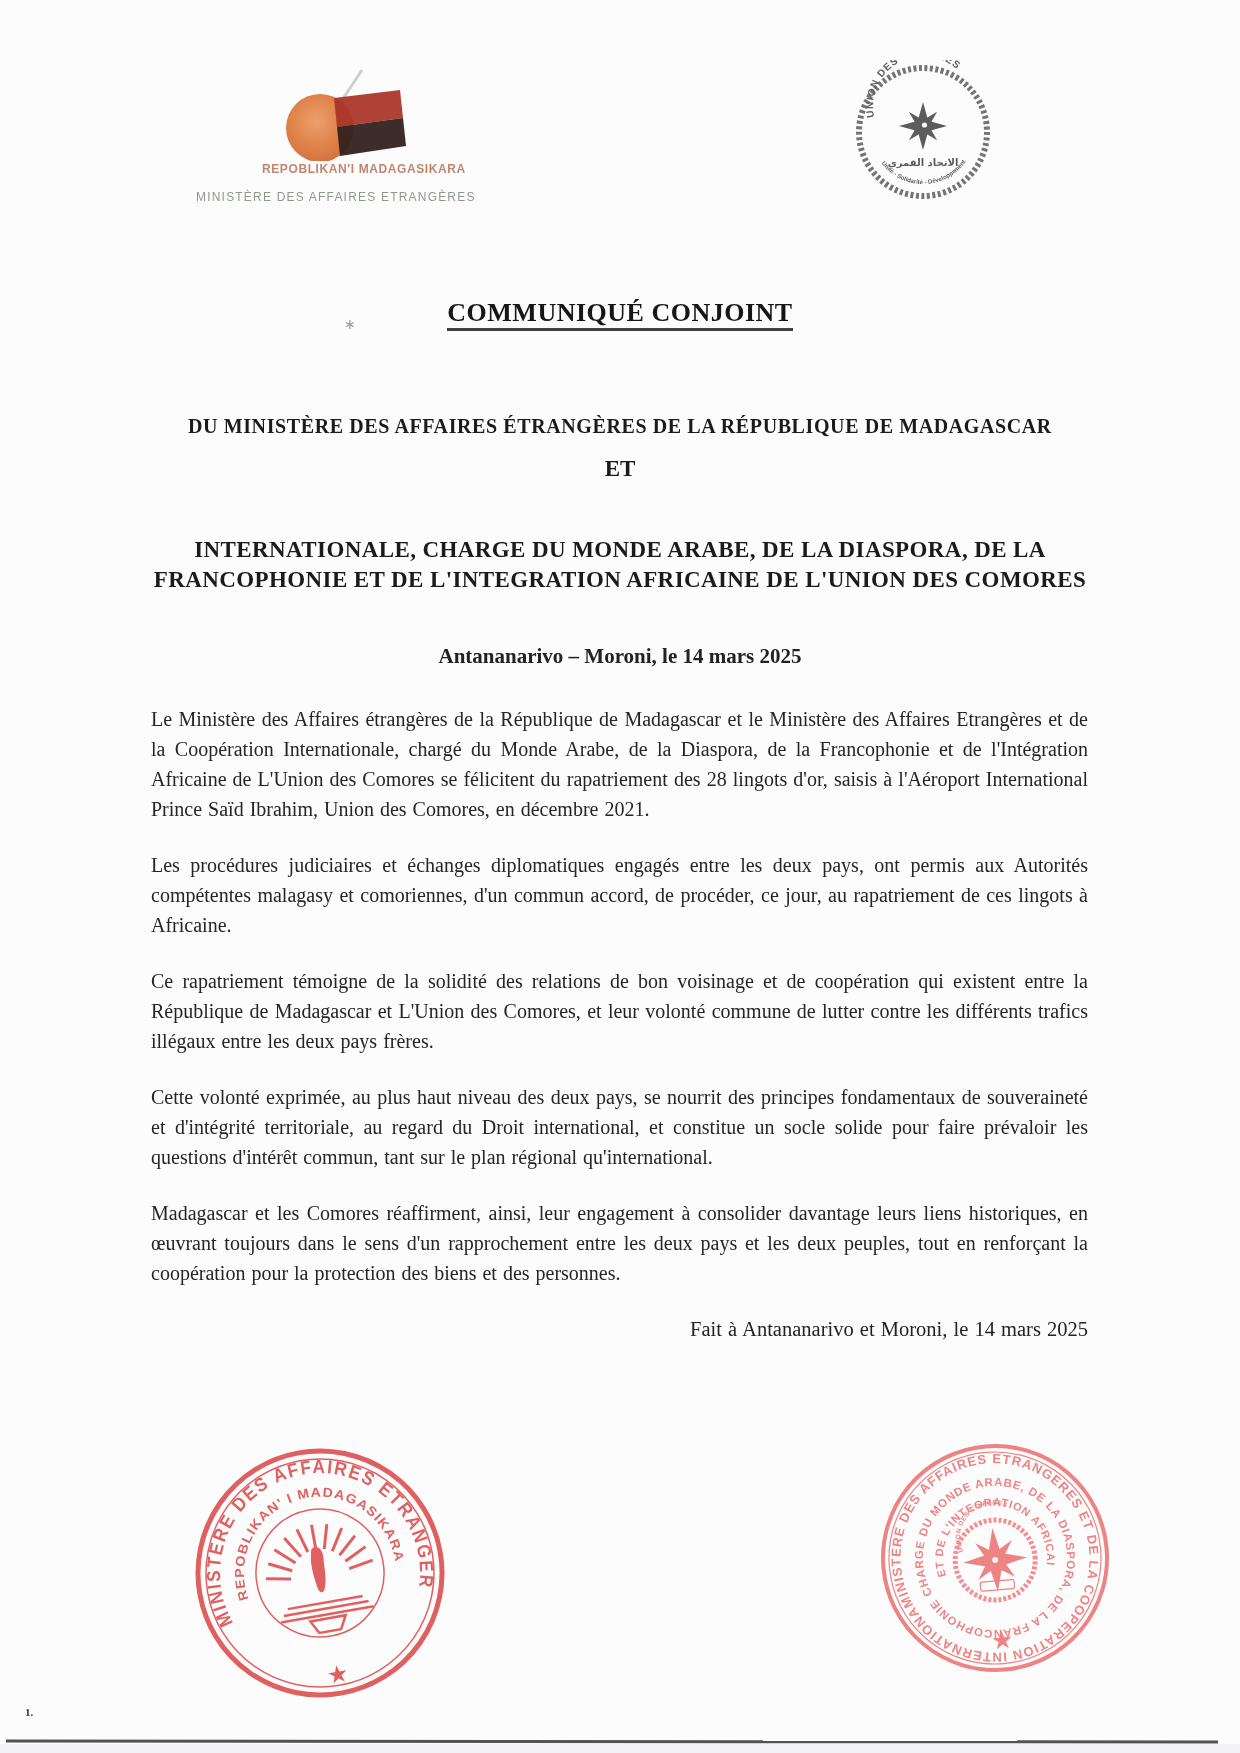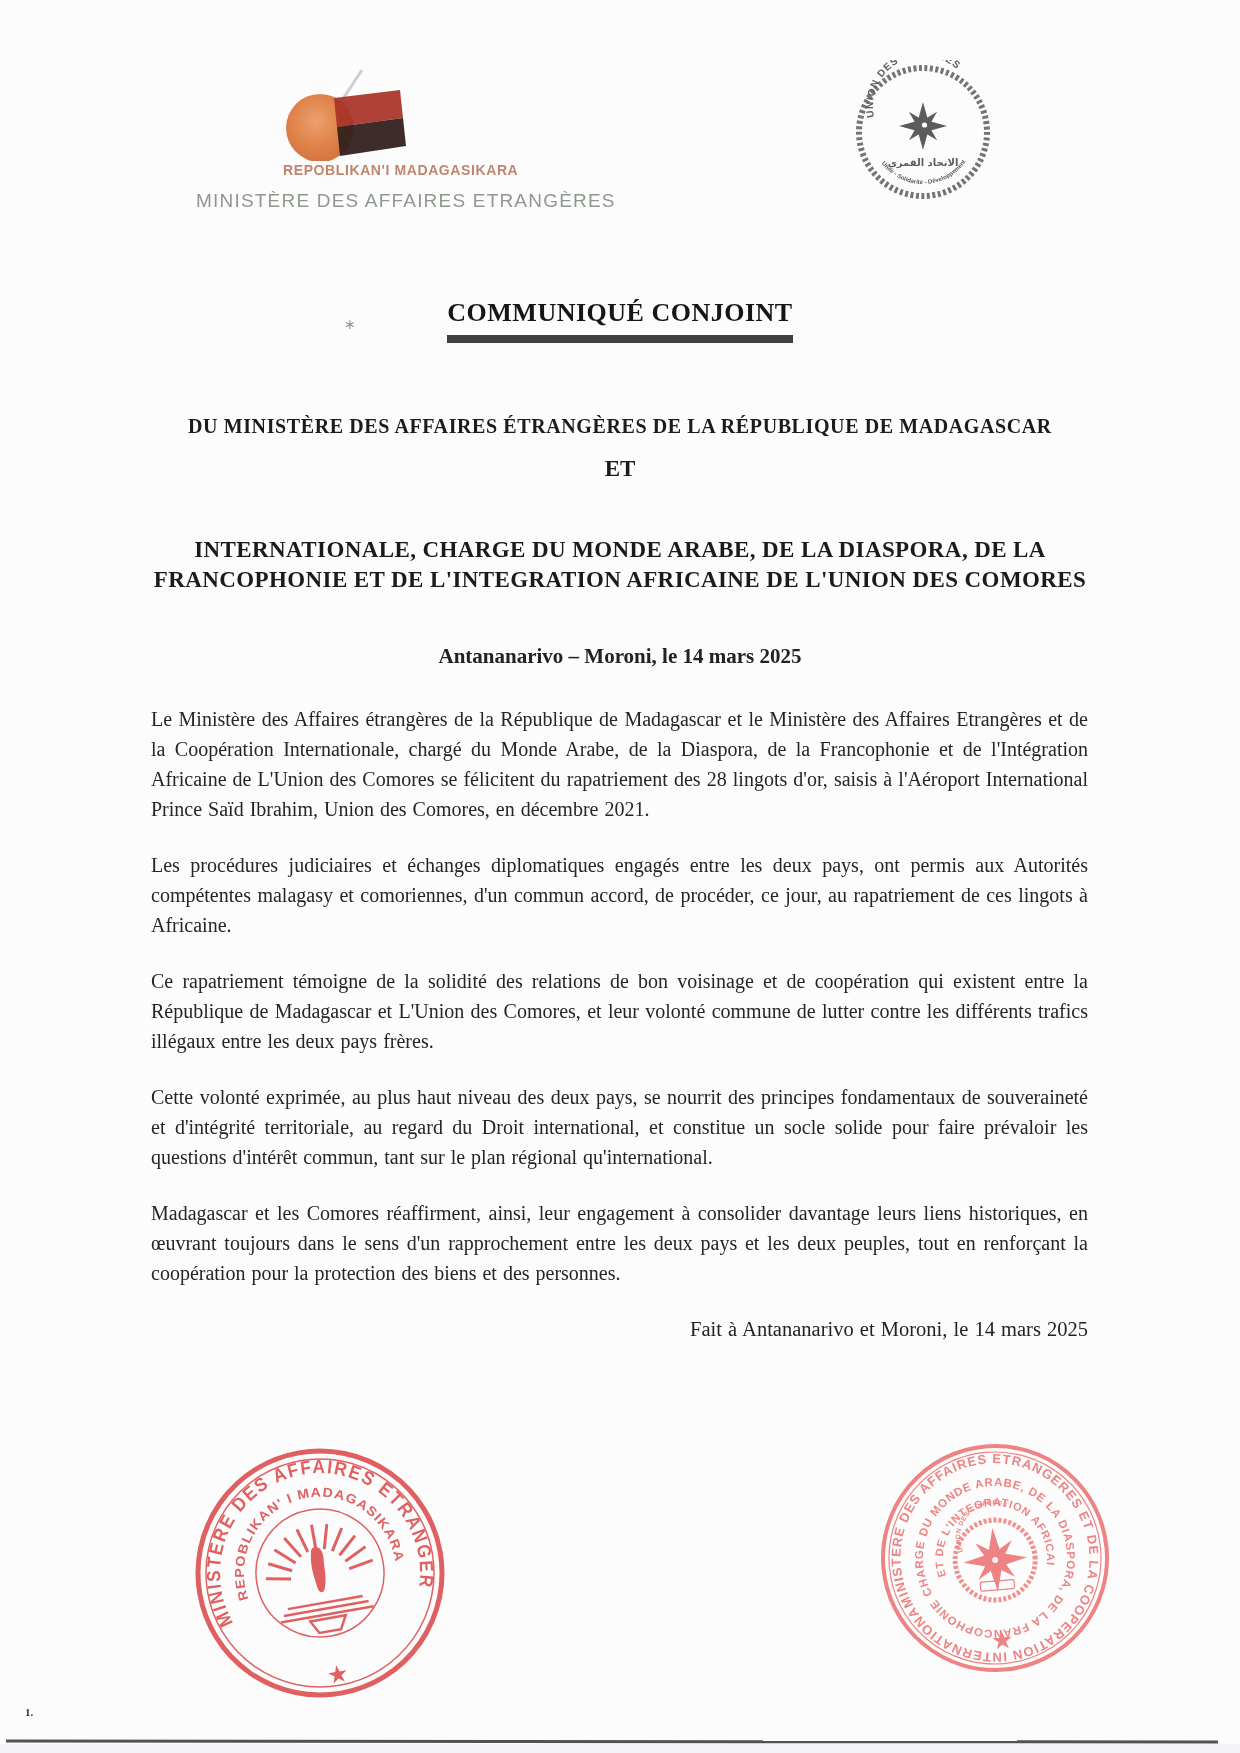--- a/index.html
+++ b/index.html
@@ -5,34 +5,34 @@
   html,body{margin:0;padding:0;background:#e8e8ea;}
   .page{
     position:relative;width:1240px;height:1753px;margin:0 auto;
     background:#fcfcfd;overflow:hidden;
     font-family:"Liberation Serif", serif;color:#232323;
   }
   
   .mg-logo{position:absolute;left:262px;top:66px;width:170px;height:130px;}
   .mg-caption{
     position:absolute;left:0;top:96px;width:170px;text-align:center;
-    font-family:"Liberation Sans",sans-serif;font-size:14px;letter-spacing:.6px;
-    color:#b2684a;font-weight:bold;opacity:.8;white-space:nowrap;margin-left:21px;
+    font-family:"Liberation Sans",sans-serif;font-size:12px;letter-spacing:.6px;
+    color:#b2684a;font-weight:bold;opacity:.8;white-space:nowrap;
   }
   .ministry-line{
     position:absolute;left:196px;top:190px;width:330px;
-    font-family:"Liberation Sans",sans-serif;font-size:19px;letter-spacing:1.2px;
+    font-family:"Liberation Sans",sans-serif;font-size:12px;letter-spacing:1.2px;
     color:#8b9289;opacity:.95;white-space:nowrap;
   }
   .km-emblem{position:absolute;left:843px;top:60px;width:160px;height:150px;color:#474747;opacity:.88;}
   .km-emblem text{font-family:"Liberation Sans",sans-serif;font-weight:bold;fill:currentColor;}
   
   .center-col{position:absolute;left:140px;width:960px;text-align:center;}
   .doc-title{top:298px;font-size:26px;font-weight:bold;letter-spacing:.5px;color:#161616;}
-  .doc-title span{border-bottom:8px solid #404040;padding-bottom:8px;}
+  .doc-title span{border-bottom:3px solid #404040;padding-bottom:1px;}
   .h-mad{top:415px;font-size:20px;font-weight:bold;letter-spacing:.6px;color:#1b1b1b;white-space:nowrap;}
   .h-et{top:456px;font-size:23px;font-weight:bold;color:#1b1b1b;}
   .h-com{top:535px;font-size:23px;font-weight:bold;letter-spacing:.4px;color:#1b1b1b;line-height:30px;}
   .dateline{top:644px;font-size:21px;font-weight:bold;color:#222;}
   .stray-mark{position:absolute;left:344px;top:316px;font-size:14px;color:#979797;}
   
   .body-col{
     position:absolute;left:151px;top:704px;width:937px;
     font-size:20px;line-height:30px;text-align:justify;color:#252525;word-spacing:1px;
   }

